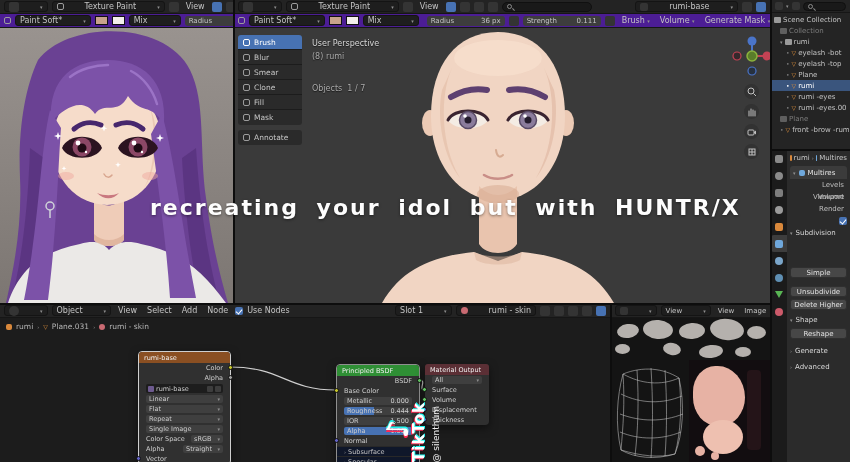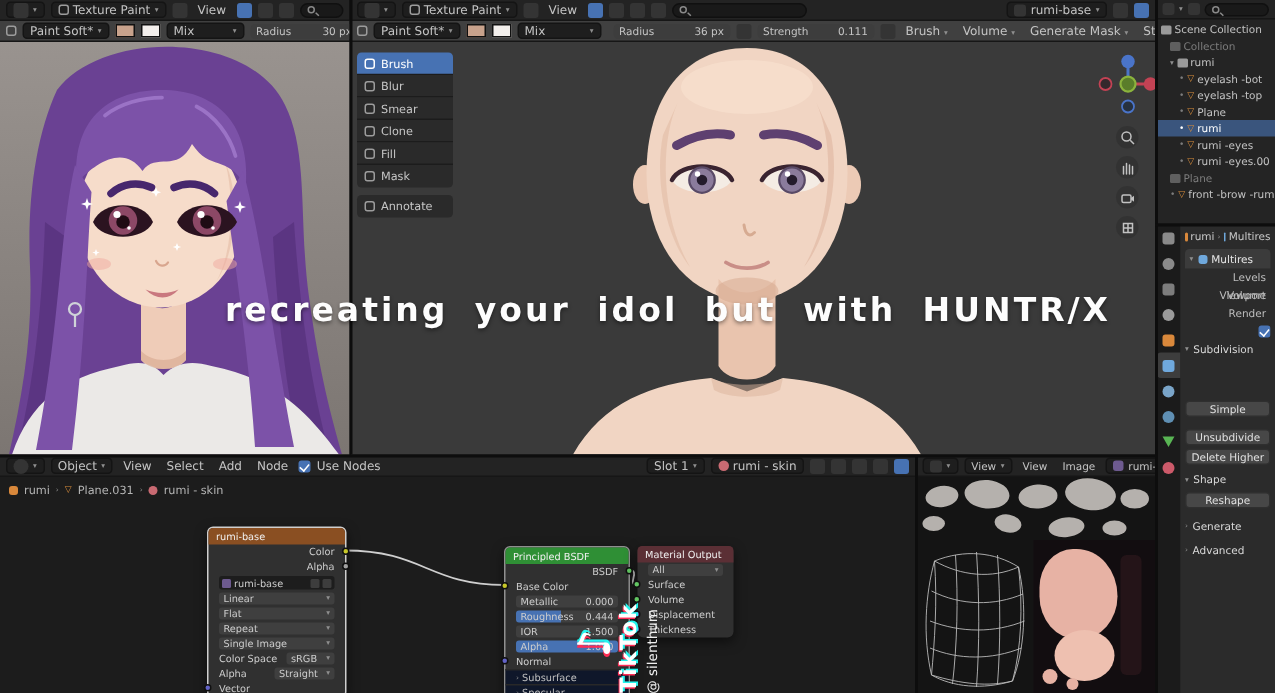--- a/index.html
+++ b/index.html
@@ -6,23 +6,23 @@
   body { background:#000; }
   .screen { position:relative; width:850px; height:462px; background:#111;
     font-family:"DejaVu Sans", sans-serif; color:#c8c8c8; overflow:hidden; }
   .abs { position:absolute; }
   section { position:absolute; }
 
   
   .hdr { position:absolute; left:0; right:0; height:14px; background:#232323;
     display:flex; align-items:center; gap:4px; padding:0 4px; font-size:8px;
     color:#c4c4c4; white-space:nowrap; overflow:hidden; border-bottom:1px solid #161616; }
-  .hdr2 { top:14px; background:#404040; }
+  .hdr2 { top:14px; background:#4c1d95; }
   .dd { background:#1e1e1e; border:1px solid #141414; border-radius:3px;
-    padding:1px 4px; display:inline-flex; align-items:center; gap:3px; height:11px; }
+    padding:1px 4px; display:inline-flex; align-items:center; gap:21px; height:11px; }
   .menu { padding:0 3px; }
   .caret { font-size:5px; color:#8f8f8f; }
   .hic { width:10px; height:10px; background:#343434; border-radius:2px; flex:0 0 auto; }
   .hic.on { background:#4772b3; }
   .swatch { width:13px; height:9px; border:1px solid #101010; flex:0 0 auto; }
   .pill { background:#191919; border:1px solid #101010; border-radius:6px; height:10px;
     display:inline-flex; align-items:center; padding:0 4px; color:#6e6e6e; gap:3px; }
   .lens { width:5px; height:5px; border:1px solid #8a8a8a; border-radius:50%; position:relative; }
   .lens::after{ content:""; position:absolute; left:4px; top:4px; width:3px; height:1px;
     background:#8a8a8a; transform:rotate(45deg); }
@@ -334,20 +334,27 @@
         <div class="tool last">
             <span class="ticon"></span>
             <span>Mask</span>
           </div>
         <div class="tool annotate">
             <span class="ticon"></span>
             <span>Annotate</span>
           </div>
       </div>
       
+      <div class="vp-overlay">
+        <div>User Perspective</div>
+        <div class="dim">(8) rumi</div>
+        <div class="dim" style="margin-top:19px">
+          <span>Objects</span>&nbsp;&nbsp;<span>1 / 7</span>
+        </div>
+      </div>
       
       <svg class="abs" style="left:495px; top:5px;" width="46" height="46" viewBox="0 0 46 46">
         <line x1="23" y1="23" x2="23" y2="8" stroke="#4a74c9" stroke-width="2"></line>
         <line x1="23" y1="23" x2="38" y2="23" stroke="#c34254" stroke-width="2"></line>
         <circle cx="23" cy="8" r="4.5" fill="#4a74c9"></circle>
         <circle cx="38" cy="23" r="4.5" fill="#c34254"></circle>
         <circle cx="8" cy="23" r="4" fill="#35282c" stroke="#c34254" stroke-width="1.2"></circle>
         <circle cx="23" cy="38" r="4" fill="#27313f" stroke="#4a74c9" stroke-width="1.2"></circle>
         <circle cx="23" cy="23" r="5" fill="#5a7d2a" stroke="#8bb33d" stroke-width="1.5"></circle>
       </svg>

